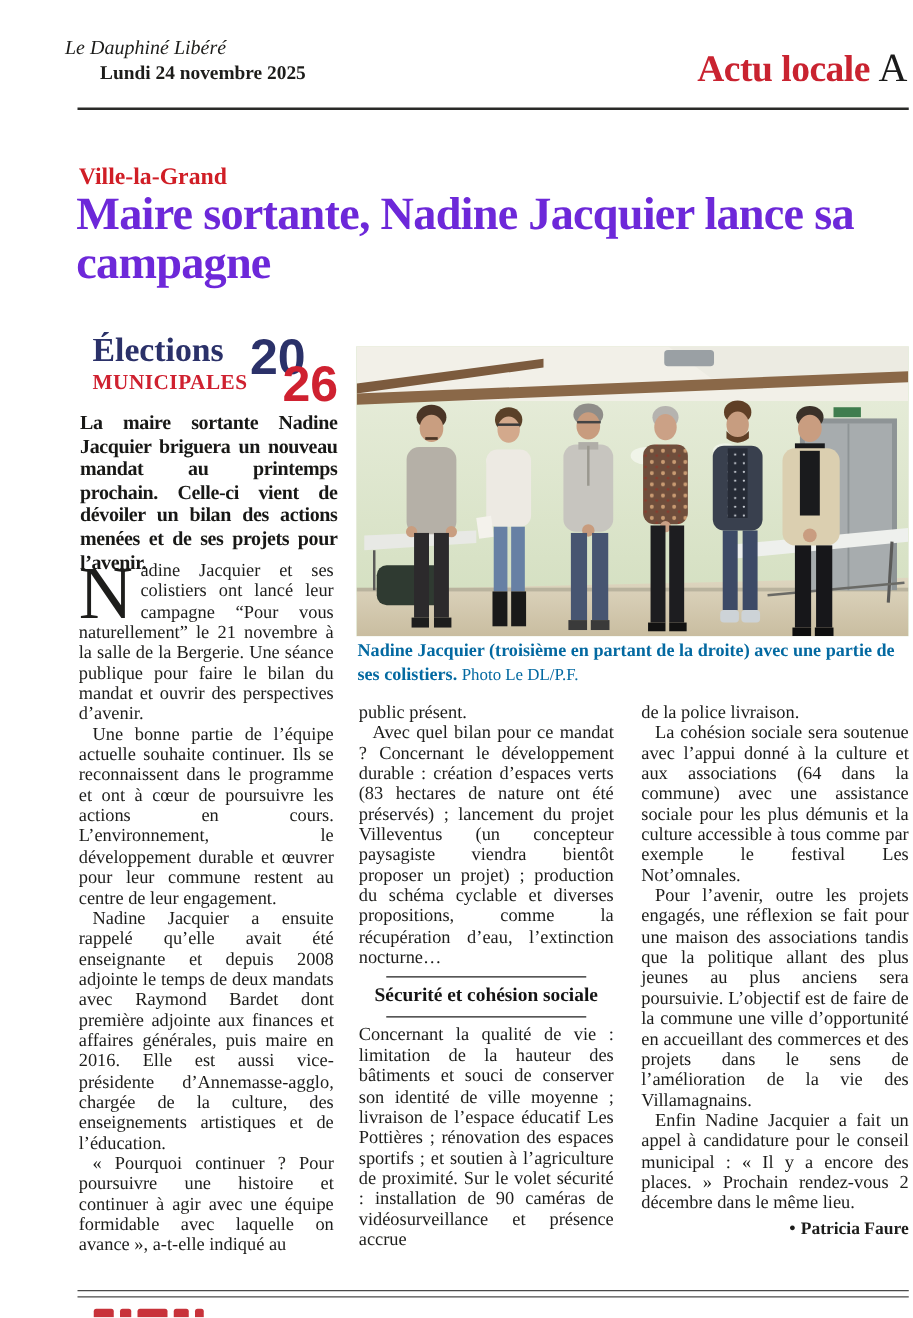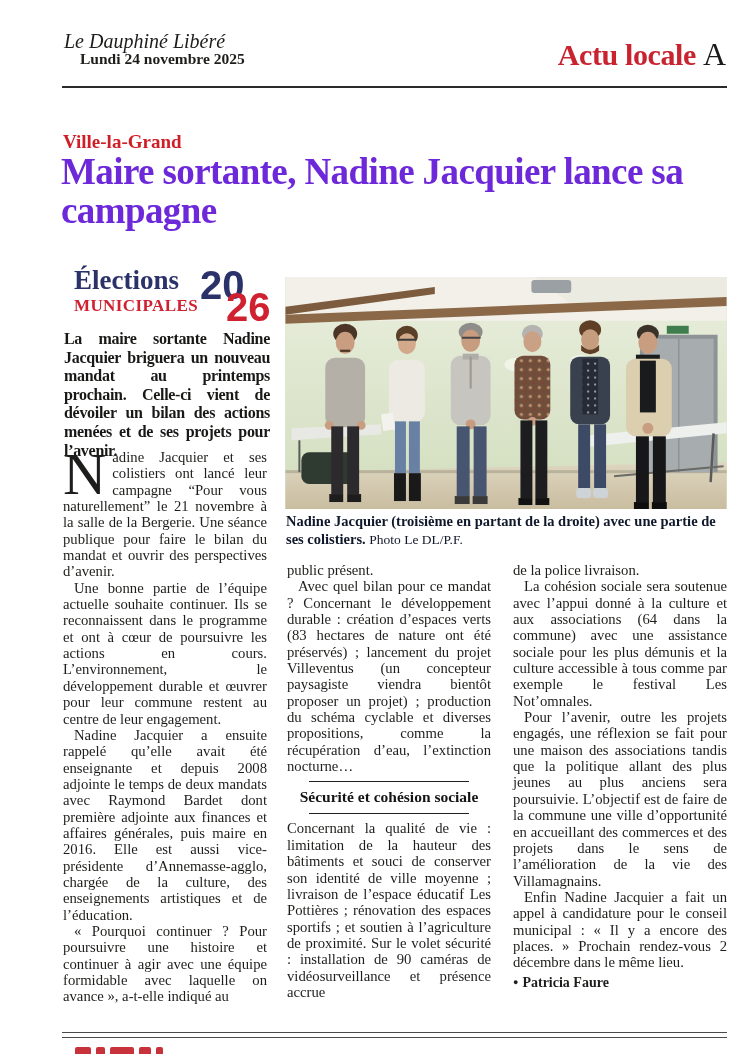--- a/index.html
+++ b/index.html
@@ -3,21 +3,21 @@
 <meta charset="utf-8">
 <style>
   * { margin:0; padding:0; box-sizing:border-box; }
   html,body { background:#ffffff; }
   .page {
     position:relative; width:730px; height:1054px; margin:0 auto;
     background:#ffffff; overflow:hidden;
     font-family:"Liberation Serif", serif; color:#1d1d1b;
   }
   
-  .masthead-name { position:absolute; left:64px; top:30px; font-style:italic; font-size:20px; color:#1d1d1b; }
+  .masthead-name { position:absolute; left:52px; top:30px; font-style:italic; font-size:16px; color:#1d1d1b; }
   .masthead-date { position:absolute; left:80px; top:50px; font-weight:bold; font-size:15.5px; color:#1d1d1b; }
   .section-head  { position:absolute; right:4px; top:36px; white-space:nowrap; }
   .section-name  { font-weight:bold; font-size:30px; color:#c92330; letter-spacing:-0.4px;margin-left:36px; }
   .edition-letter{ font-size:32px; color:#1a1a1a; margin-left:7px; }
   .header-rule   { position:absolute; left:62px; top:86px; width:665px; height:2px; background:#2a2a28; }
 
   
   .kicker   { position:absolute; left:63px; top:131px; font-weight:bold; font-size:19px; color:#d01e26; }
   .headline { position:absolute; left:61px; top:152px; width:630px;
               font-weight:bold; font-size:37px; line-height:39px; letter-spacing:-0.6px; color:#6d28d9; }
@@ -27,42 +27,42 @@
 
   
   .lead { position:absolute; left:64px; top:330px; width:206px;
           font-weight:bold; font-size:16px; line-height:18.6px; letter-spacing:-0.3px;
           text-align:justify; color:#181816; }
 
   
   .photo { position:absolute; left:285px; top:277px; width:442px; height:232px; overflow:hidden; background:#dfe7d2; }
   .photo svg { display:block; }
   .caption { position:absolute; left:286px; top:513px; width:438px;
-             font-size:14.5px; line-height:17.5px; color:#0f172a; }
+             font-size:14.5px; line-height:17.5px; color:#0369a1; }
   .caption .cap-bold { font-weight:bold; }
   .caption .cap-credit { font-weight:normal; font-size:13.5px; }
 
   
   .col { position:absolute; font-size:14.7px; line-height:16.35px; text-align:justify;
          color:#1d1d1b; hyphens:auto; -webkit-hyphens:auto; }
   .col p { text-indent:11px; }
   .col p.noindent { text-indent:0; }
   .col1 { left:63px;  top:449px; width:204px; }
   .col2 { left:287px; top:562px; width:204px; }
   .col3 { left:513px; top:562px; width:214px; }
   .dropcap { float:left; font-size:60px; line-height:47px; padding:2px 6px 0 0; color:#1d1d1b; }
 
   
   .subhead-block { margin:7px 0 6px 0; }
   .hairline { width:160px; height:1px; background:#1f1f1f; margin:0 auto; }
   .subhead  { font-size:15.5px; line-height:18px; font-weight:bold; text-align:center;
               margin:6px 0 7px 0; color:#141414; }
 
   
-  .byline { margin-top:3px; font-weight:bold; font-size:14px; text-indent:0 !important; text-align:left; }
+  .byline { margin-top:3px; font-weight:bold; font-size:14px; text-indent:0 !important; text-align:right; }
   .byline .bullet { font-size:9px; vertical-align:2px; margin-right:4px; }
 
   
   .footer-rule-a { position:absolute; left:62px; top:1032px; width:665px; height:1px; background:#4a4a4a; }
   .footer-rule-b { position:absolute; left:62px; top:1037px; width:665px; height:1px; background:#4a4a4a; }
   .red-fragment  { position:absolute; left:75px; top:1047px; height:7px; display:flex; gap:5px; align-items:flex-start; }
   .red-fragment span { display:block; height:7px; background:#c8323a; border-radius:2px 2px 0 0; }
 </style>
 </head>
 <body>

